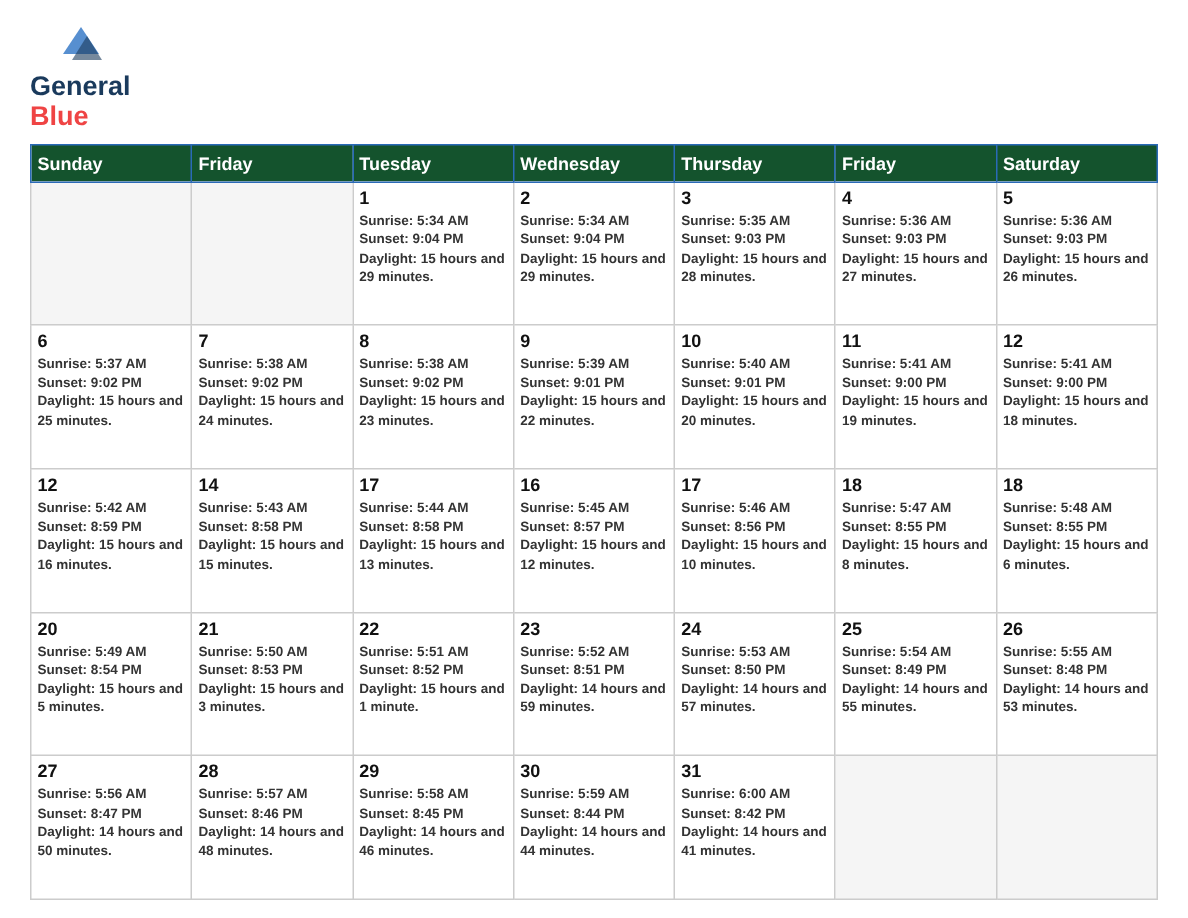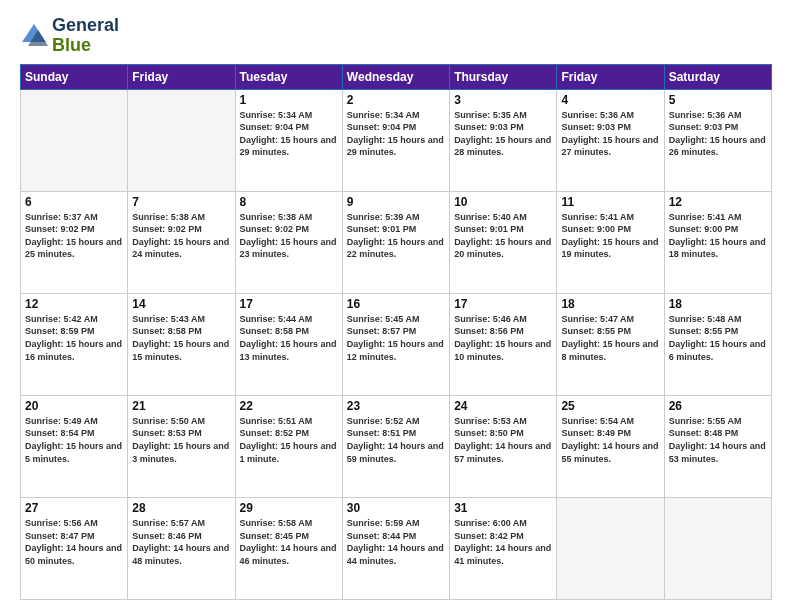--- a/index.html
+++ b/index.html
@@ -20,29 +20,30 @@
     .header {
       display: flex;
       justify-content: space-between;
       align-items: flex-start;
       margin-bottom: 8px;
     }
     .logo {
       display: flex;
       align-items: center;
       gap: 4px;
+      flex-direction: column;
     }
     .logo-text {
       font-size: 18px;
       font-weight: bold;
       color: #1a3a5c;
       line-height: 1.1;
     }
     .logo-text span {
-      color: #4d7c0f;
+      color: #ef4444;
     }
     .logo-icon {
       width: 28px;
       height: 28px;
     }
     .title-block {
       text-align: right;
     }
     .month-title {
       font-size: 36px;
@@ -55,21 +56,21 @@
       color: #333;
     }
     .calendar {
       flex: 1;
       border: 1px solid #ccc;
       border-collapse: collapse;
       width: 100%;
       table-layout: fixed;
     }
     .calendar th {
-      background-color: #4c1d95;
+      background-color: #14532d;
       color: #fff;
       font-size: 12px;
       font-weight: bold;
       padding: 5px 4px;
       text-align: left;
       border: 1px solid #2a6ab7;
     }
     .calendar td {
       border: 1px solid #ccc;
       vertical-align: top;

